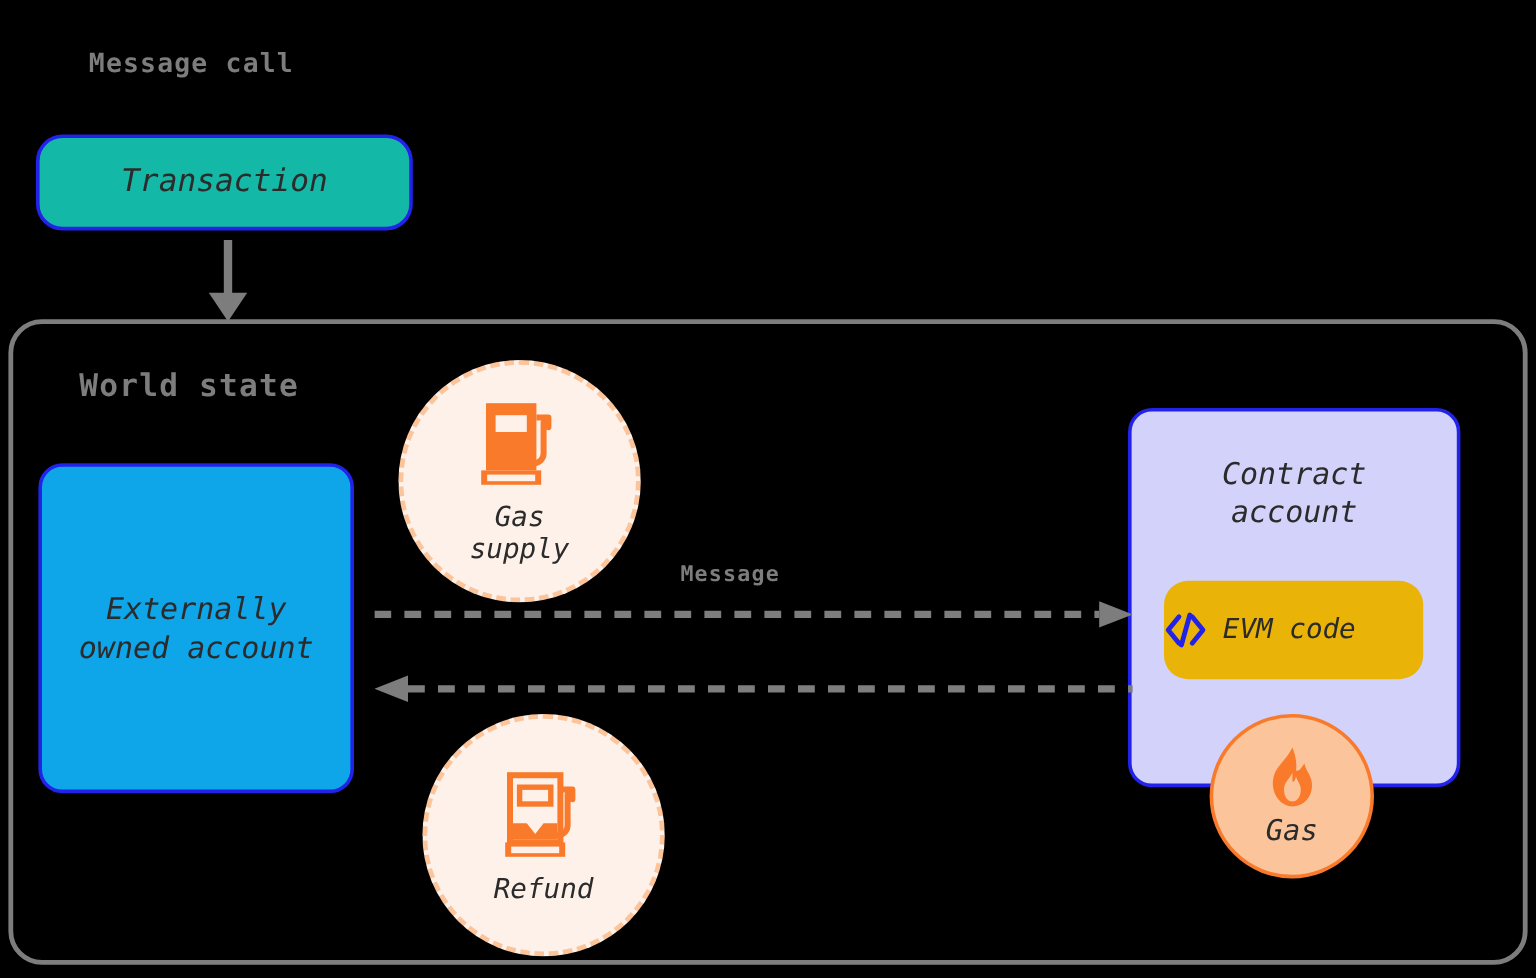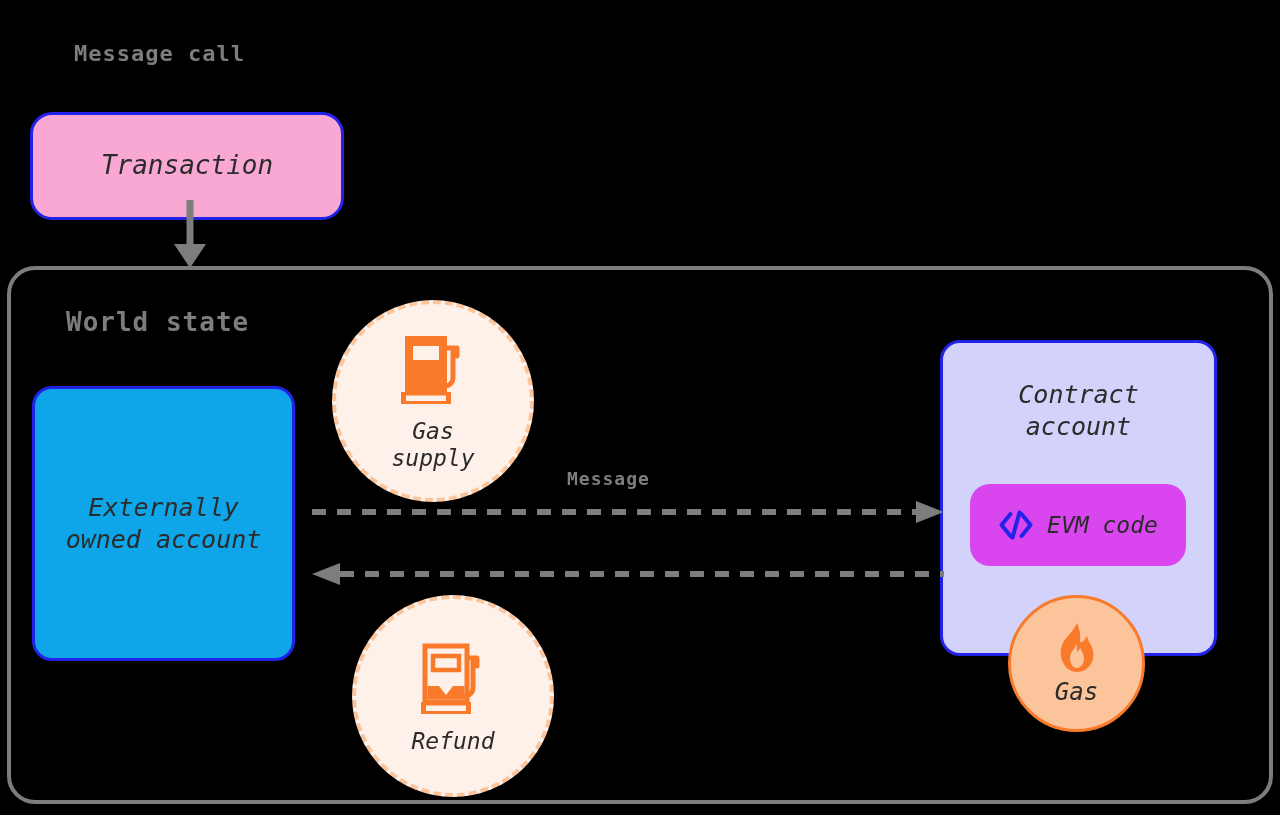--- a/index.html
+++ b/index.html
@@ -42,22 +42,22 @@
     top: 41px;
     font-size: 22px;
   }
 
   
   #transaction-box {
     position: absolute;
     left: 30px;
     top: 112px;
     width: 314px;
-    height: 108px;
-    background: #f9a8d4;
+    height: 80px;
+    background: #14b8a6;
     border: 3px solid #2222e8;
     border-radius: 22px;
     box-sizing: border-box;
     display: flex;
     align-items: center;
     justify-content: center;
   }
   #transaction-box .node-label { font-size: 26px; }
 
   
@@ -122,26 +122,25 @@
   }
   #contract-box .node-label { font-size: 25px; }
 
   
   #evm-code-pill {
     position: absolute;
     left: 970px;
     top: 484px;
     width: 216px;
     height: 82px;
-    background: #d946ef;
+    background: #eab308;
     border-radius: 20px;
     box-sizing: border-box;
     display: flex;
     align-items: center;
-    justify-content: center;
     gap: 13px;
   }
   #evm-code-pill .code-icon {
     width: 36px;
     height: 30px;
     display: block;
   }
   #evm-code-label {
     font-family: "DejaVu Sans Mono", monospace;
     font-style: italic;

